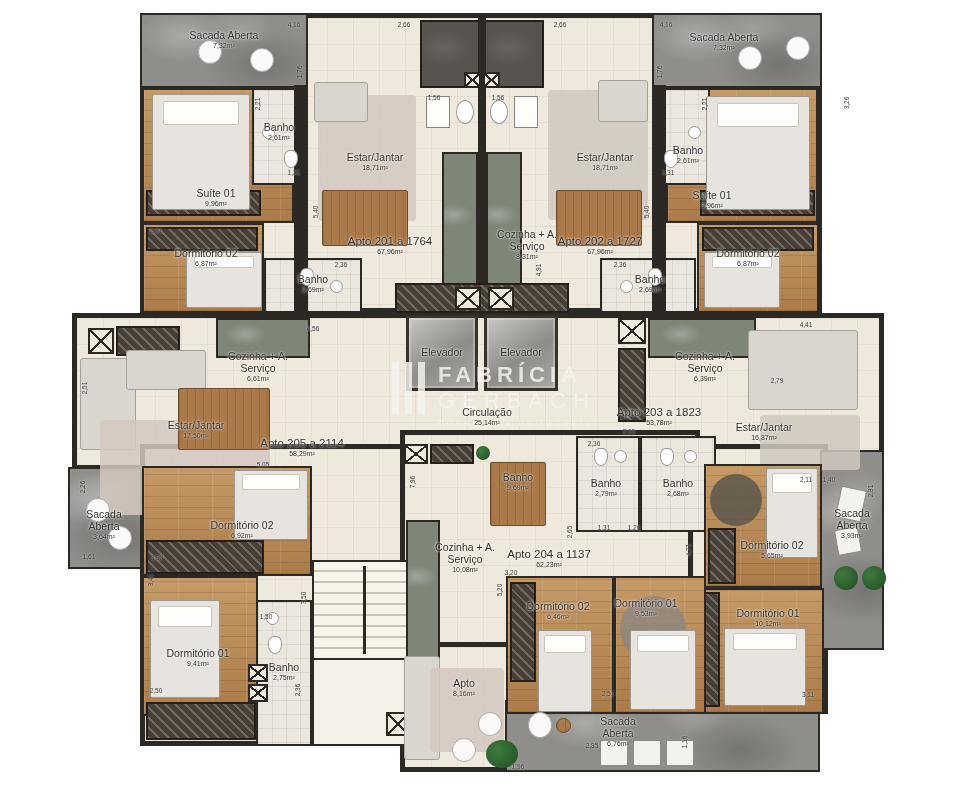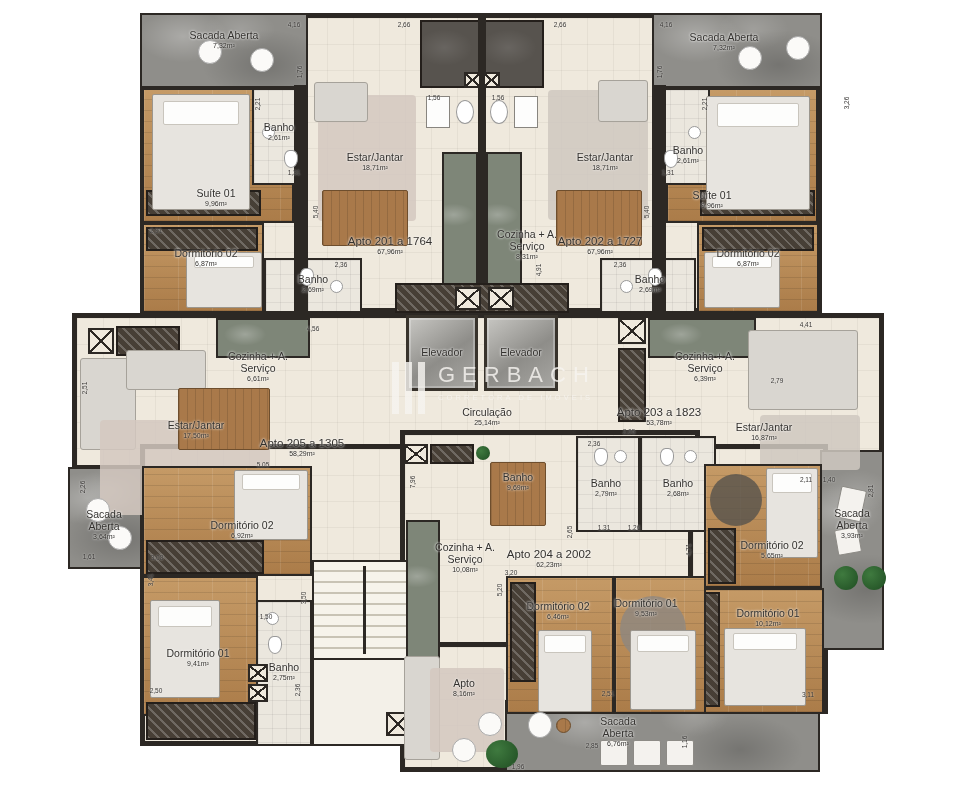--- a/index.html
+++ b/index.html
@@ -206,20 +206,21 @@
   <div class="b wc" style="left:664px;top:150px;width:14px;height:18px"></div>
   <div class="b sinkc" style="left:688px;top:126px;width:13px;height:13px"></div>
   <div class="b wc" style="left:300px;top:268px;width:14px;height:18px"></div>
   <div class="b sinkc" style="left:330px;top:280px;width:13px;height:13px"></div>
   <div class="b wc" style="left:648px;top:268px;width:14px;height:18px"></div>
   <div class="b sinkc" style="left:620px;top:280px;width:13px;height:13px"></div>
 
   <div class="wm">
     <div class="wm-logo"></div>
     <div>
+      <div class="wm-l1">FABRÍCIA</div>
       <div class="wm-l2">GERBACH</div>
       <div class="wm-l3">CORRETORA DE IMÓVEIS</div>
     </div>
   </div>
 
   <div class="rlabel" style="left:224px;top:40px">
       <span class="rname">Sacada Aberta</span>
       <span class="rarea">7,32m²</span>
     </div>
   <div class="rlabel" style="left:216px;top:198px">
@@ -290,21 +291,21 @@
     </div>
   <div class="rlabel coz" style="left:258px;top:367px">
       <span class="rname">Cozinha + A. Serviço</span>
       <span class="rarea">6,61m²</span>
     </div>
   <div class="rlabel" style="left:196px;top:430px">
       <span class="rname">Estar/Jantar</span>
       <span class="rarea">17,50m²</span>
     </div>
   <div class="rlabel apto" style="left:302px;top:447px">
-      <span class="rname">Apto 205 a 1305</span>
+      <span class="rname">Apto 205 a 2114</span>
       <span class="rarea">58,29m²</span>
     </div>
   <div class="rlabel w2" style="left:104px;top:525px">
       <span class="rname">Sacada Aberta</span>
       <span class="rarea">3,64m²</span>
     </div>
   <div class="rlabel" style="left:242px;top:530px">
       <span class="rname">Dormitório 02</span>
       <span class="rarea">6,92m²</span>
     </div>
@@ -350,21 +351,21 @@
     </div>
   <div class="rlabel" style="left:518px;top:482px">
       <span class="rname">Banho</span>
       <span class="rarea">9,69m²</span>
     </div>
   <div class="rlabel coz" style="left:465px;top:558px">
       <span class="rname">Cozinha + A. Serviço</span>
       <span class="rarea">10,08m²</span>
     </div>
   <div class="rlabel apto" style="left:549px;top:558px">
-      <span class="rname">Apto 204 a 2002</span>
+      <span class="rname">Apto 204 a 1137</span>
       <span class="rarea">62,23m²</span>
     </div>
   <div class="rlabel" style="left:558px;top:611px">
       <span class="rname">Dormitório 02</span>
       <span class="rarea">6,46m²</span>
     </div>
   <div class="rlabel" style="left:646px;top:608px">
       <span class="rname">Dormitório 01</span>
       <span class="rarea">9,53m²</span>
     </div>

